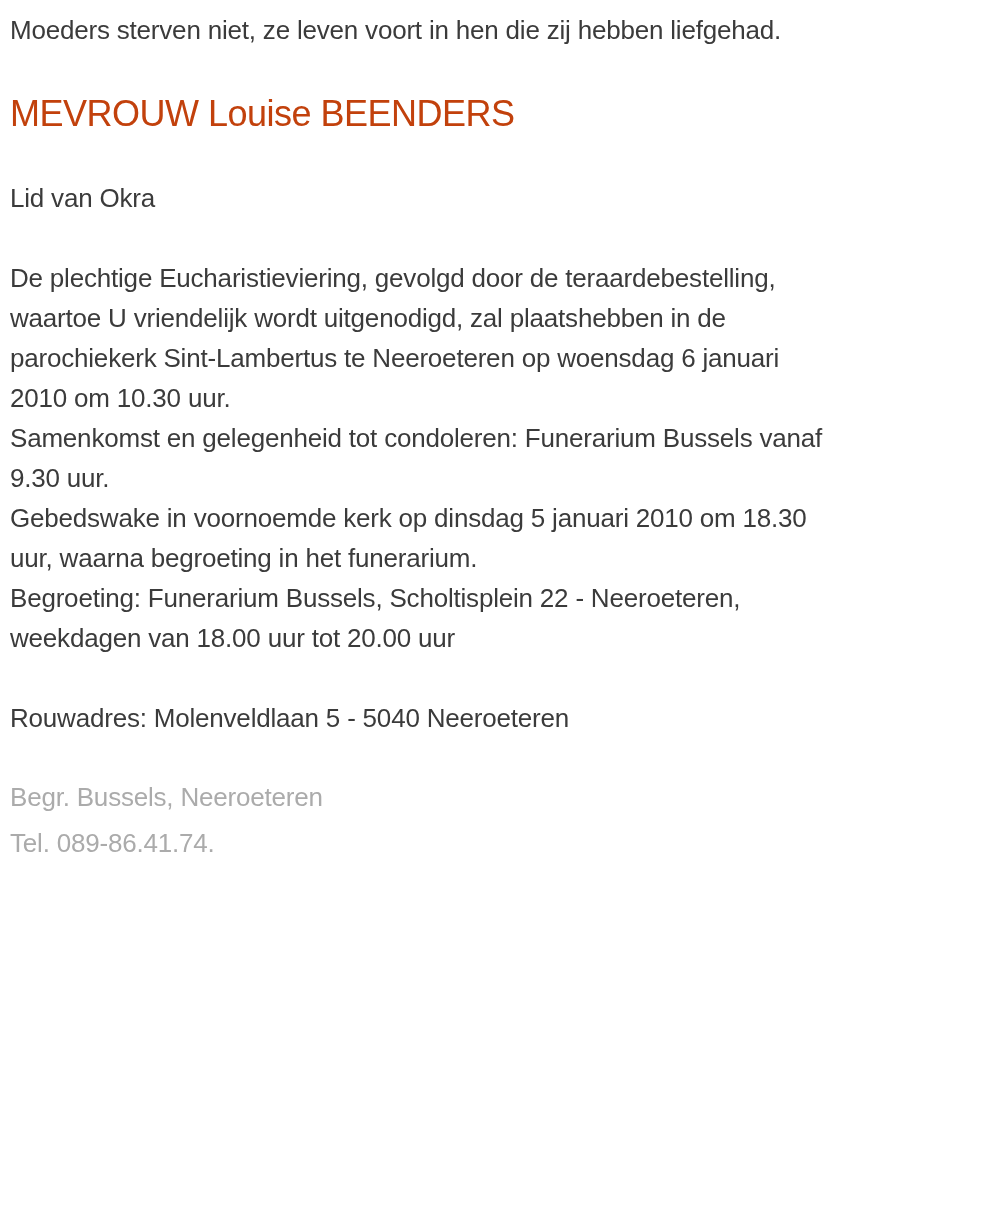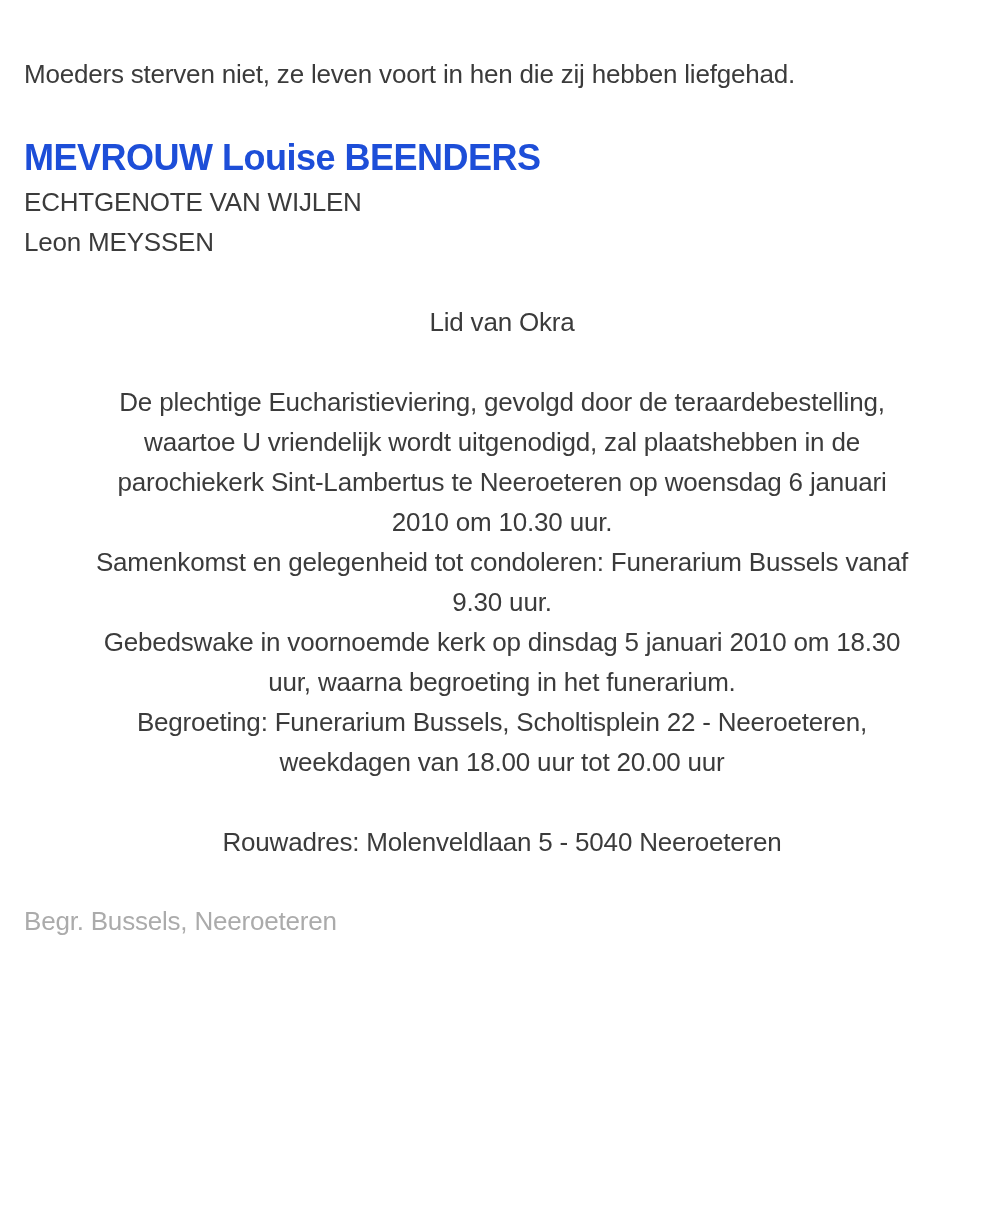--- a/index.html
+++ b/index.html
@@ -5,67 +5,63 @@
   * { box-sizing: border-box; }
   html, body {
     margin: 0;
     padding: 0;
     background: #ffffff;
   }
   .page {
     width: 1000px;
     height: 896px;
     background: #ffffff;
-    padding: 10px 20px 0 24px;
+    padding: 10px 20px 0 10px;
     font-family: "Liberation Sans", "DejaVu Sans", sans-serif;
     color: #3b3b3b;
     font-size: 26px;
     line-height: 40px;
     letter-spacing: -0.2px;
     overflow: hidden;
-    margin-top: 44px;
   }
   .quote {
     margin: 0;
   }
   .deceased-name {
     margin: 40px 0 0;
     font-size: 36px;
     line-height: 48px;
-    font-weight: 700;
-    color: #1d4ed8;
+    font-weight: 400;
+    color: #c2410c;
     letter-spacing: -0.5px;
   }
   .subtitle-block {
     margin: 0;
     white-space: pre-line;
   }
   .para {
     margin: 40px 0 0;
     white-space: pre-line;
-    text-align: center;
   }
   .footer-block {
     margin: 36px 0 0;
     color: #ababab;
     line-height: 46px;
     white-space: pre-line;
   }
 </style>
 </head>
 <body>
 
 <div class="page">
 
   <p class="quote">Moeders sterven niet, ze leven voort in hen die zij hebben liefgehad.</p>
 
   <h1 class="deceased-name">MEVROUW Louise BEENDERS</h1>
 
-  <p class="subtitle-block">ECHTGENOTE VAN WIJLEN
-Leon MEYSSEN</p>
 
   <p class="para">Lid van Okra</p>
 
 
   <p class="para">De plechtige Eucharistieviering, gevolgd door de teraardebestelling,
 waartoe U vriendelijk wordt uitgenodigd, zal plaatshebben in de
 parochiekerk Sint-Lambertus te Neeroeteren op woensdag 6 januari
 2010 om 10.30 uur.
 Samenkomst en gelegenheid tot condoleren: Funerarium Bussels vanaf
 9.30 uur.

